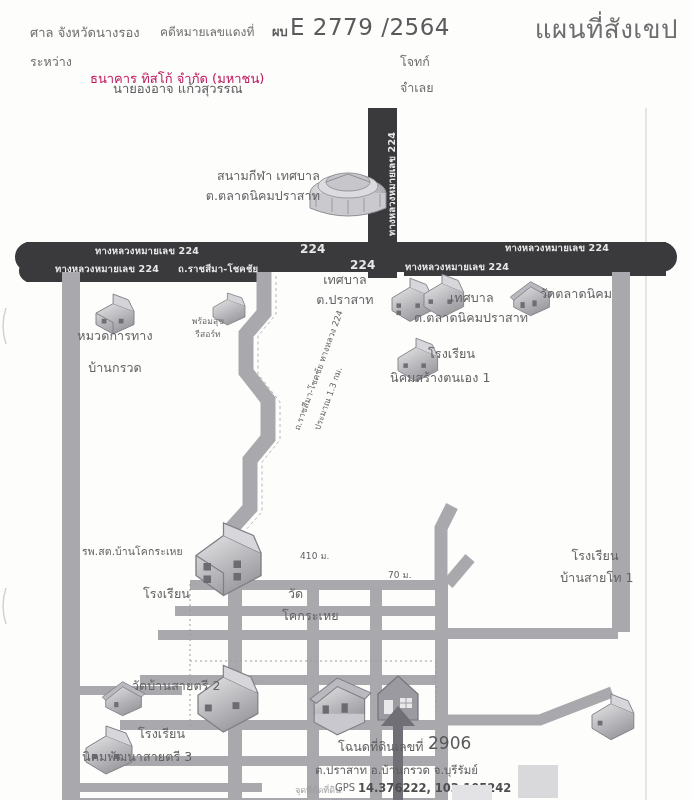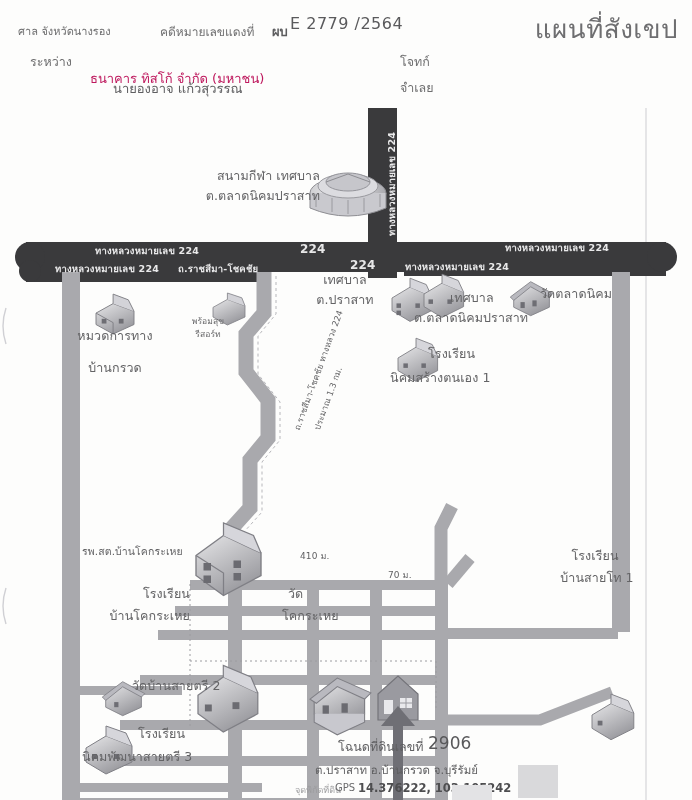--- a/index.html
+++ b/index.html
@@ -13,24 +13,24 @@
   #page {
     position: relative;
     width: 692px;
     height: 800px;
     background: #fdfdfc;
     overflow: hidden;
   }
 
   
   .hdr-line { position: absolute; white-space: nowrap; color: #6f6f70; }
-  .hdr-court   { left: 18px;  top: 22px;  font-size: 11px; }
+  .hdr-court   { left: 30px;  top: 22px;  font-size: 13px; }
   .hdr-caselbl { left: 160px; top: 22px;  font-size: 12px; }
   .hdr-casepfx { left: 272px; top: 21px;  font-size: 13px; font-weight: bold; color: #5c5c5e; }
-  .hdr-caseno  { left: 290px; top: 14px;  font-size: 16px; color: #5a5a5c; letter-spacing: .5px; }
+  .hdr-caseno  { left: 290px; top: 14px;  font-size: 23px; color: #5a5a5c; letter-spacing: .5px; }
   .hdr-between { left: 30px;  top: 52px;  font-size: 12.5px; }
   .hdr-party1  { left: 90px;  top: 52px;  font-size: 13px; color: #be185d; margin-top: 16px; }
   .hdr-party2  { left: 113px; top: 78px;  font-size: 13px; color: #5e5e60; }
   .hdr-role1   { left: 400px; top: 52px;  font-size: 12.5px; }
   .hdr-role2   { left: 400px; top: 78px;  font-size: 12.5px; }
   .hdr-title   { right: 14px; top: 8px;   font-size: 26px; color: #6e6e70; letter-spacing: .5px; }
 
   
   #map {
     position: absolute;
@@ -317,21 +317,20 @@
 
     <div class="lbl" style="left:428px; top:238px;">โรงเรียน</div>
     <div class="lbl" style="left:390px; top:262px;">นิคมสร้างตนเอง 1</div>
 
     <div class="lbl xs rot-ccw" style="left:292px; top:320px; transform:rotate(-70deg);">ถ.ราชสีมา-โชคชัย ทางหลวง 224</div>
     <div class="lbl xs rot-ccw" style="left:312px; top:320px; transform:rotate(-70deg);">ประมาณ 1.3 กม.</div>
 
     <div class="lbl sm" style="left:82px; top:437px;">รพ.สต.บ้านโคกระเหย</div>
 
     <div class="lbl r" style="left:55px; top:478px; width:135px;">โรงเรียน</div>
-    <div class="lbl r" style="left:35px; top:500px; width:155px;">บ้านโคกระเหย</div>
 
     <div class="lbl" style="left:288px; top:478px;">วัด</div>
     <div class="lbl" style="left:282px; top:500px;">โคกระเหย</div>
 
     <div class="lbl c" style="left:540px; top:440px; width:110px;">โรงเรียน</div>
     <div class="lbl c" style="left:536px; top:462px; width:122px;">บ้านสายโท 1</div>
 
     <div class="lbl" style="left:132px; top:570px;">วัดบ้านสายตรี 2</div>
     <div class="lbl" style="left:138px; top:618px;">โรงเรียน</div>
     <div class="lbl" style="left:82px; top:641px;">นิคมพัฒนาสายตรี 3</div>

